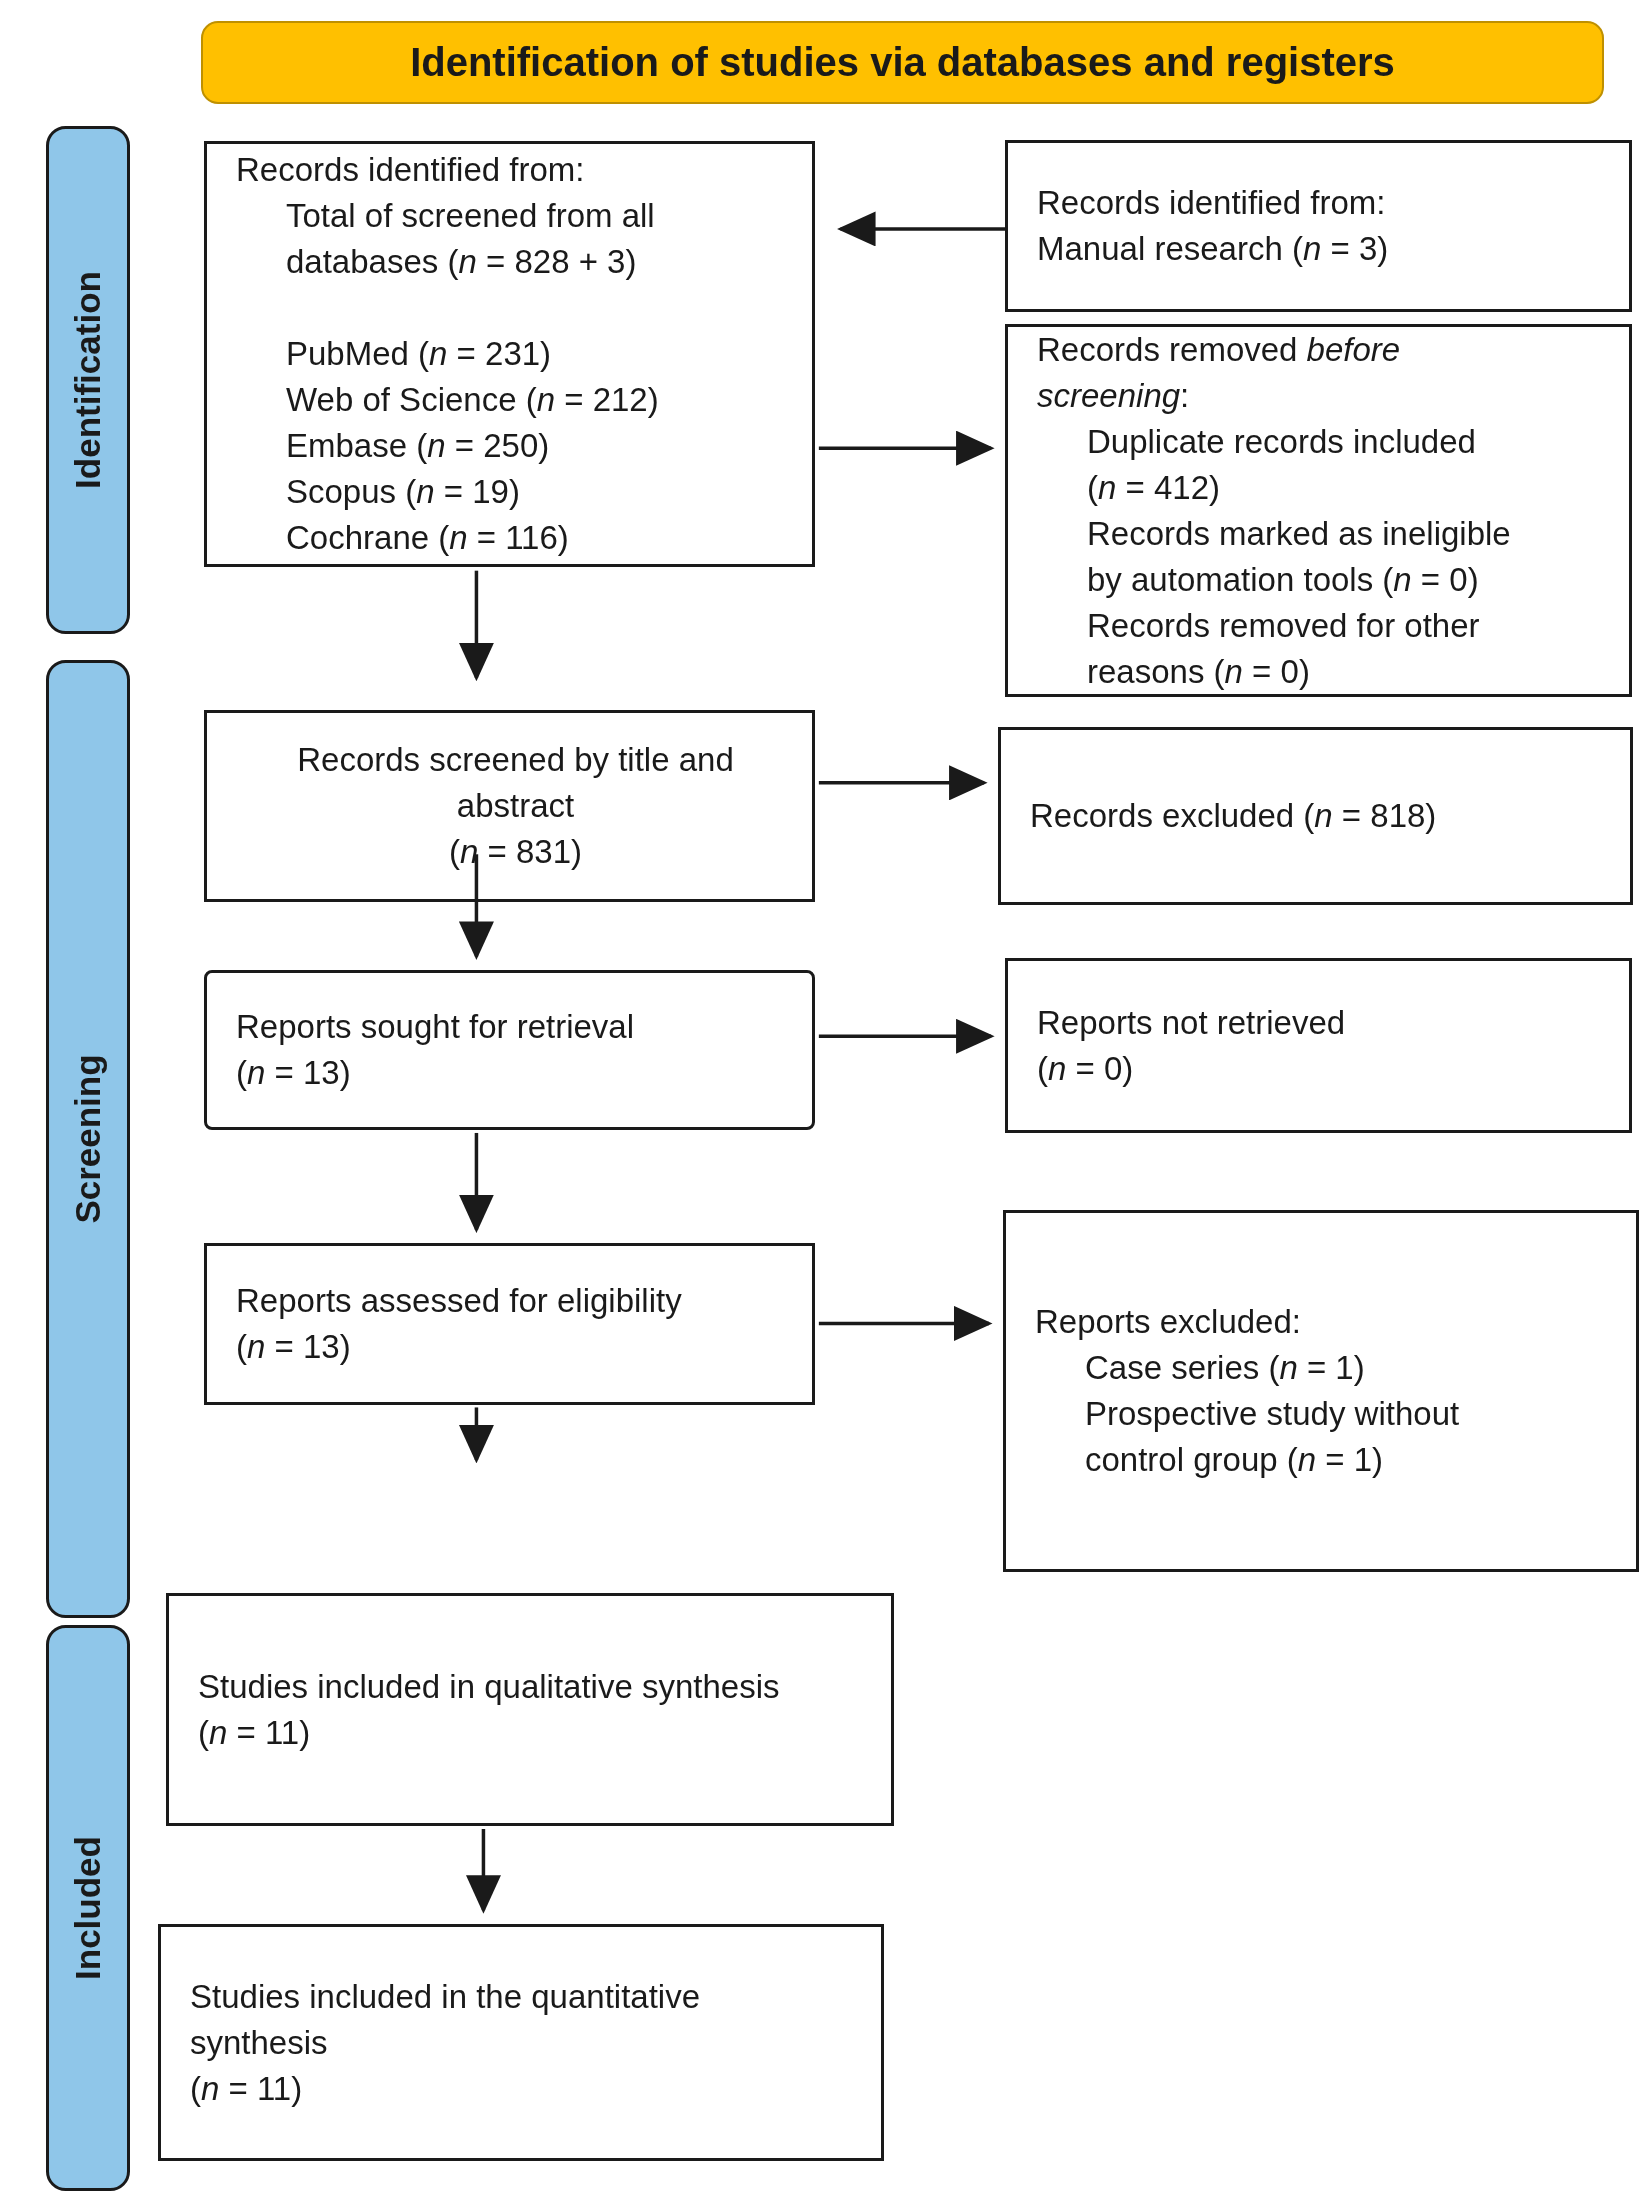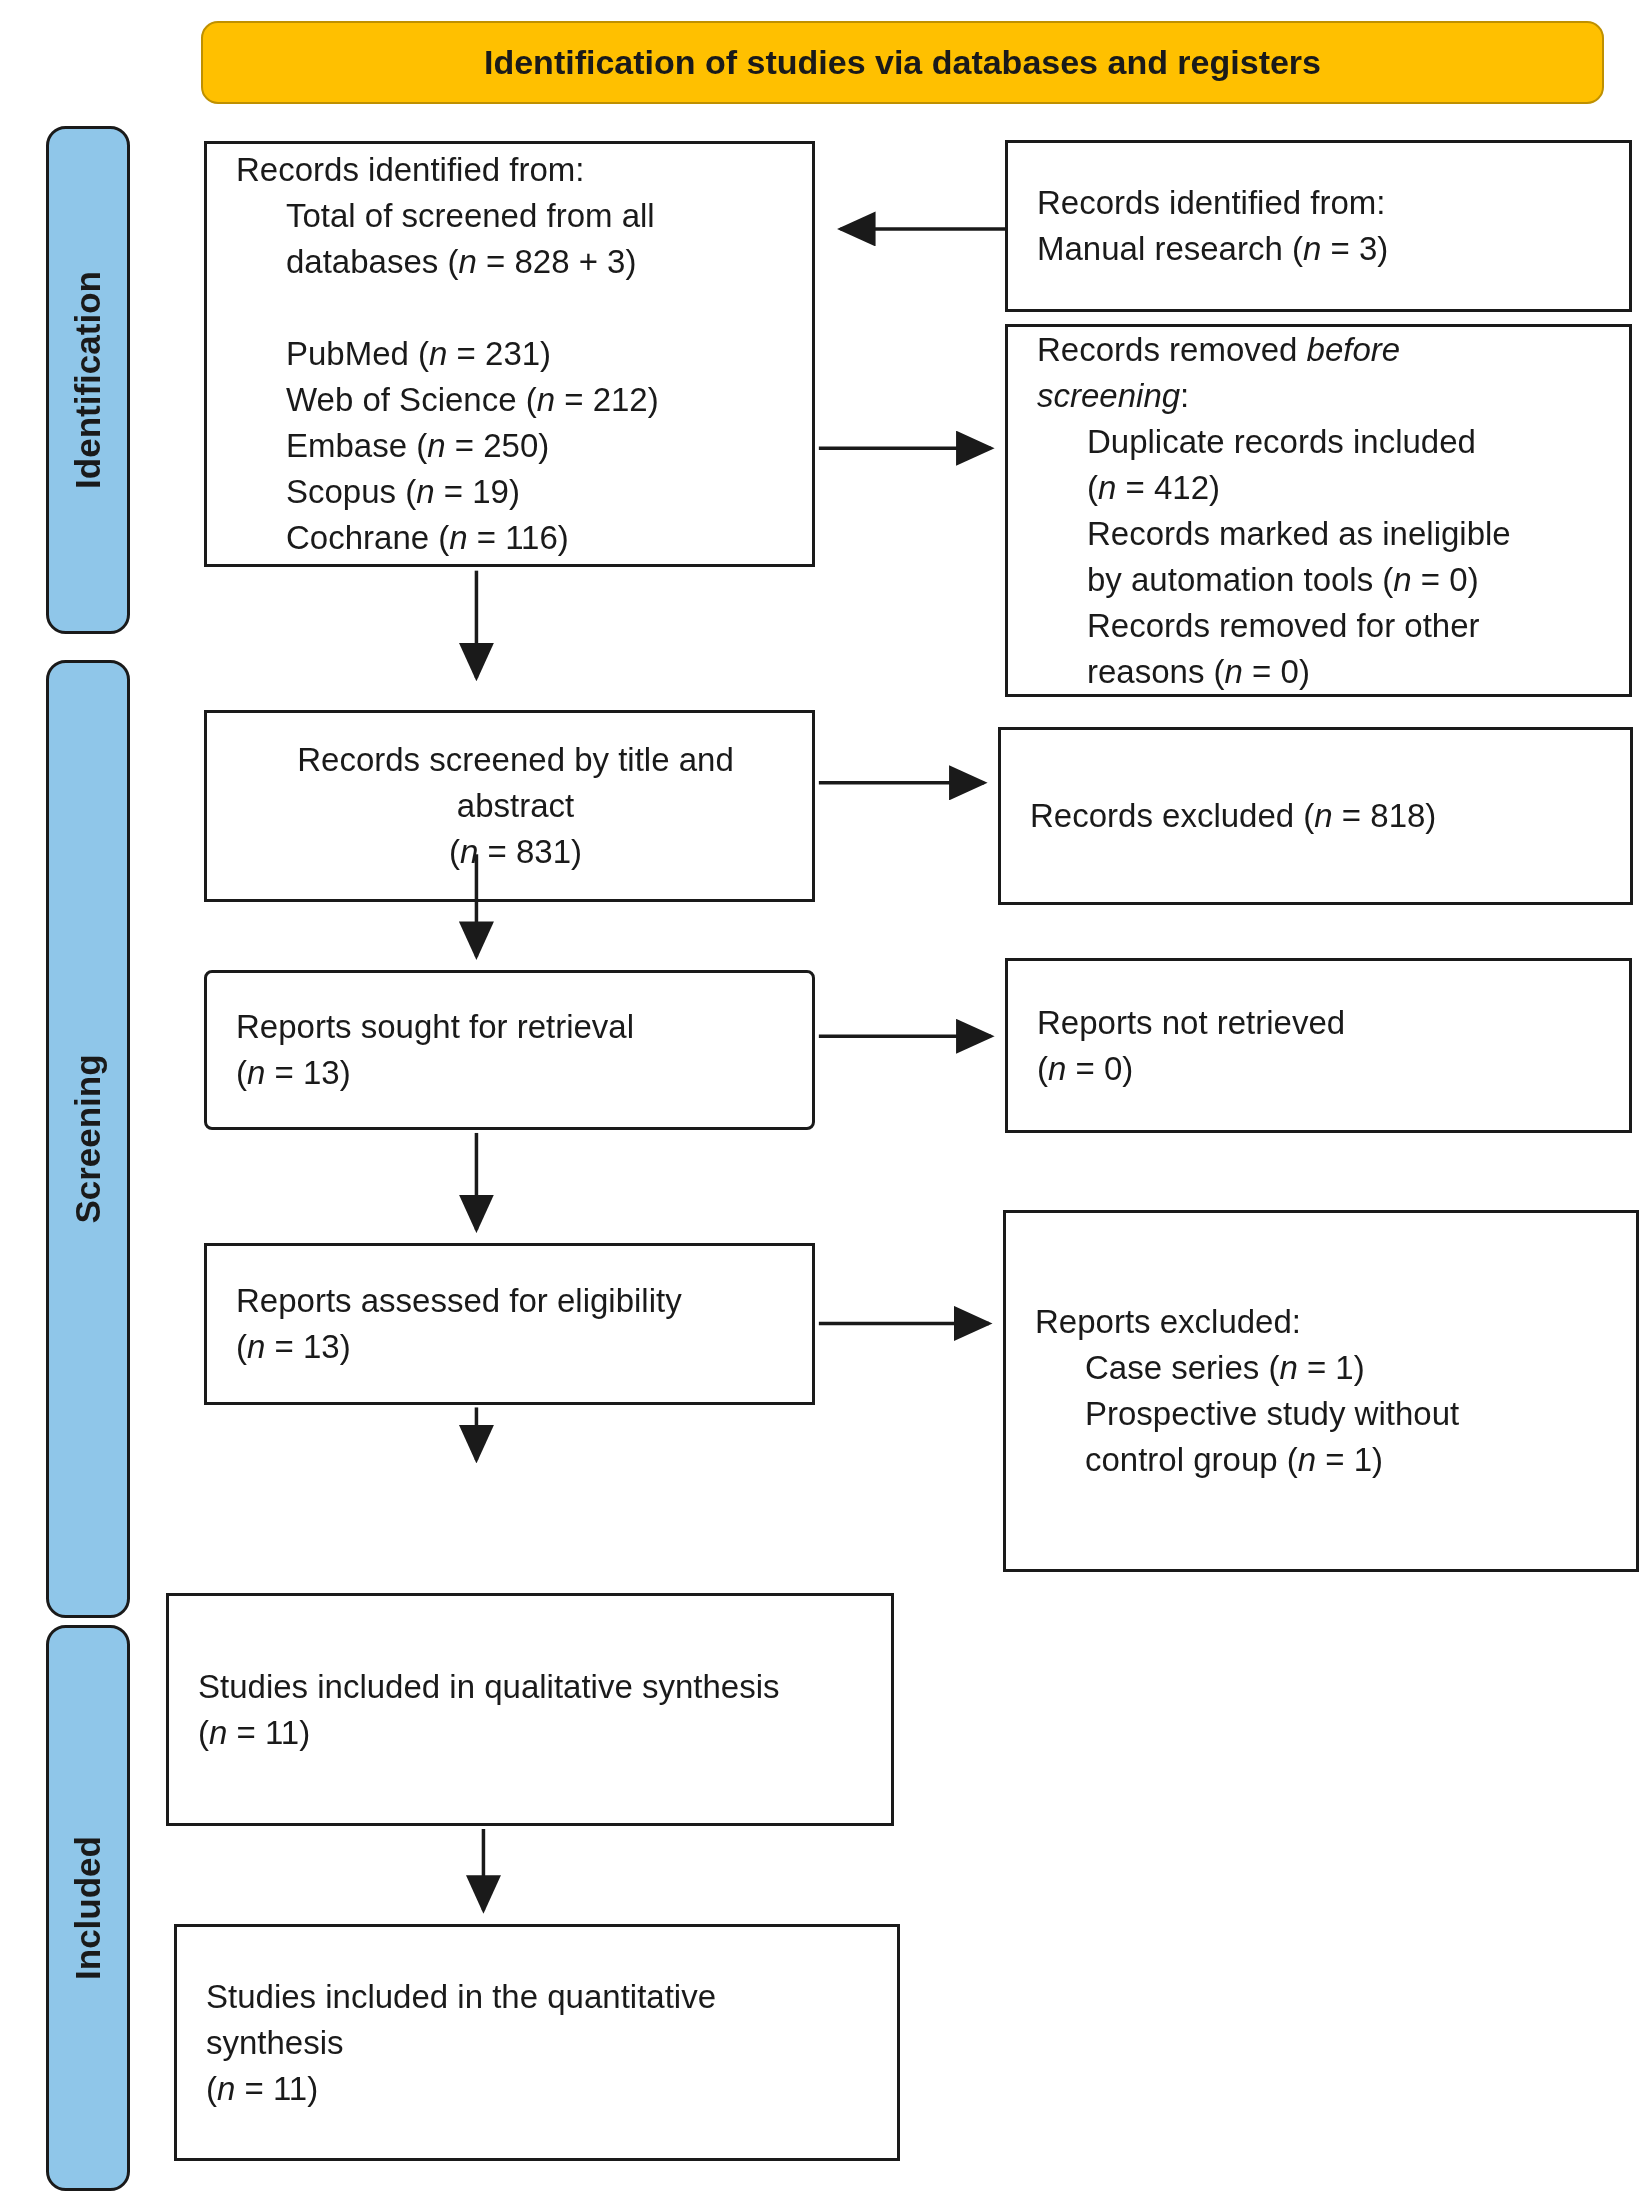--- a/index.html
+++ b/index.html
@@ -19,21 +19,21 @@
     overflow:hidden;
   }
   .banner{
     position:absolute;
     left:201px; top:21px; width:1403px; height:83px;
     box-sizing:border-box;
     background:var(--banner-fill);
     border:2.8px solid var(--banner-border);
     border-radius:17px;
     display:flex; align-items:center; justify-content:center;
-    font-size:34px; font-weight:bold;
+    font-size:40px; font-weight:bold;
   }
   .stage{
     position:absolute;
     left:46px; width:84px;
     box-sizing:border-box;
     background:var(--stage-fill);
     border:3.5px solid var(--ink);
     border-radius:19.6px;
     display:flex; align-items:center; justify-content:center;
   }
@@ -160,21 +160,21 @@
       </div>
   </div>
 
   <div class="box" style="left:166px;top:1593px;width:728px;height:233px;">
     <div class="box-inner">
         <div class="line">Studies included in qualitative synthesis</div>
         <div class="line">(<i>n</i> = 11)</div>
       </div>
   </div>
 
-  <div class="box" style="left:158px;top:1924px;width:726px;height:237px;margin-left:16px;">
+  <div class="box" style="left:158px;top:1924px;width:726px;height:237px;">
     <div class="box-inner">
         <div class="line">Studies included in the quantitative</div>
         <div class="line">synthesis</div>
         <div class="line">(<i>n</i> = 11)</div>
       </div>
   </div>
 
   <svg id="arrows" width="1651" height="2205" viewBox="0 0 2357 3149">
     <defs>
       <marker id="ah" markerWidth="11" markerHeight="10" refX="10" refY="5" orient="auto" markerUnits="strokeWidth">

